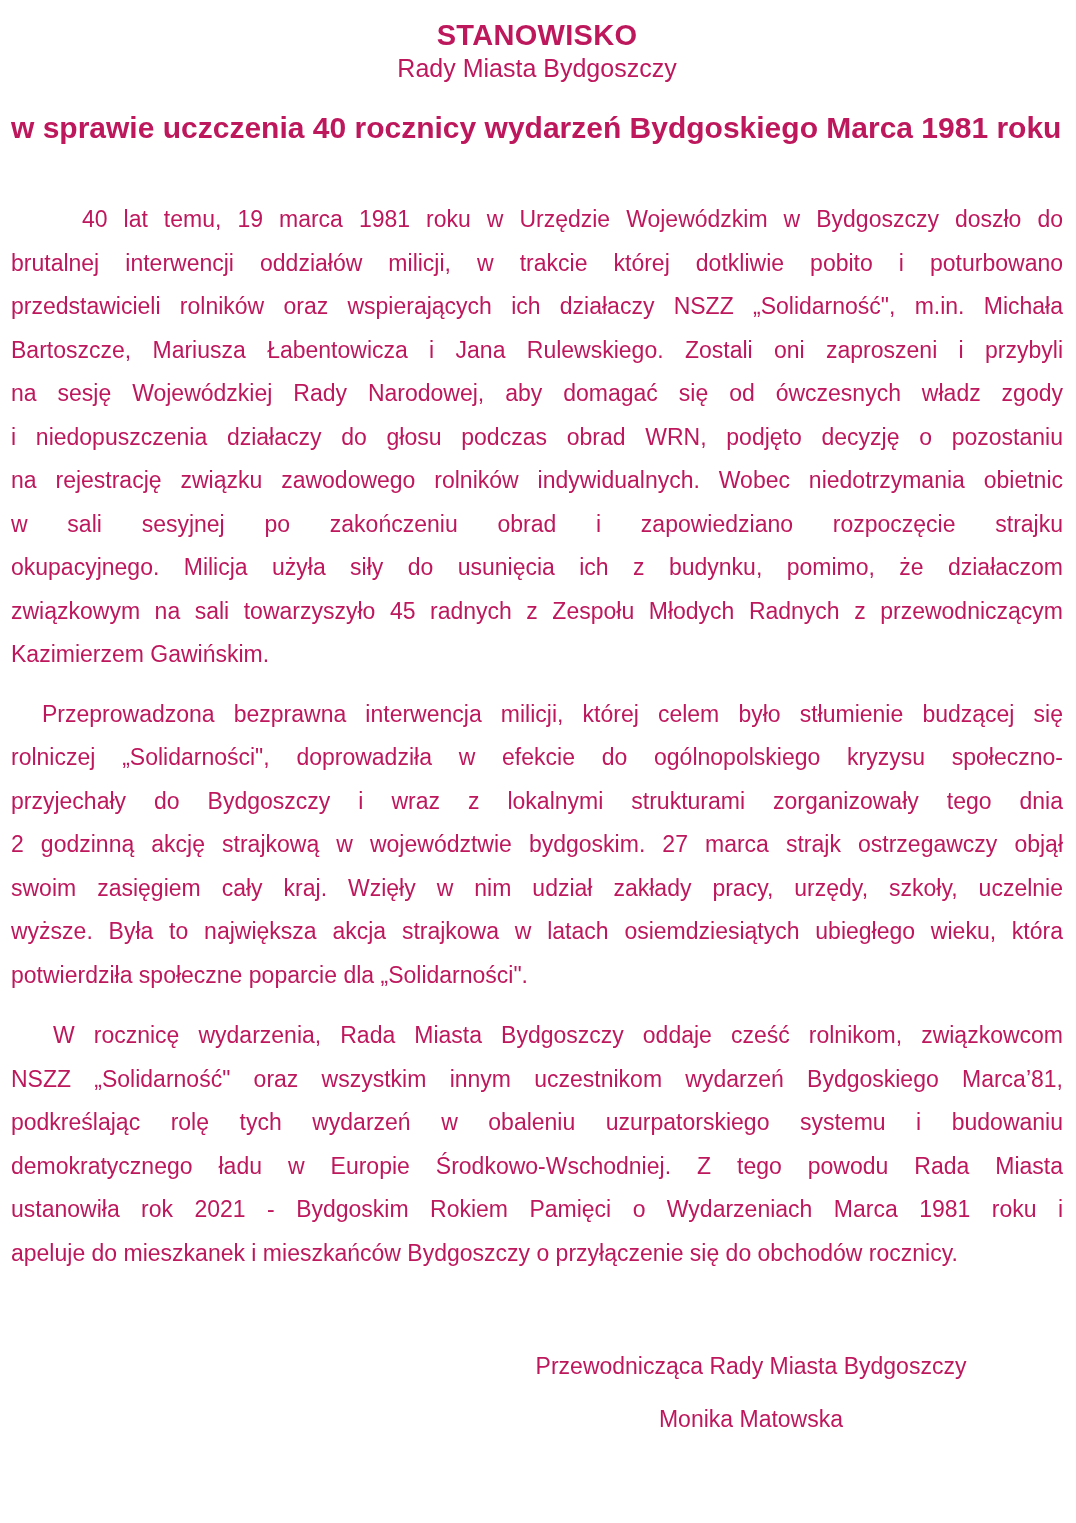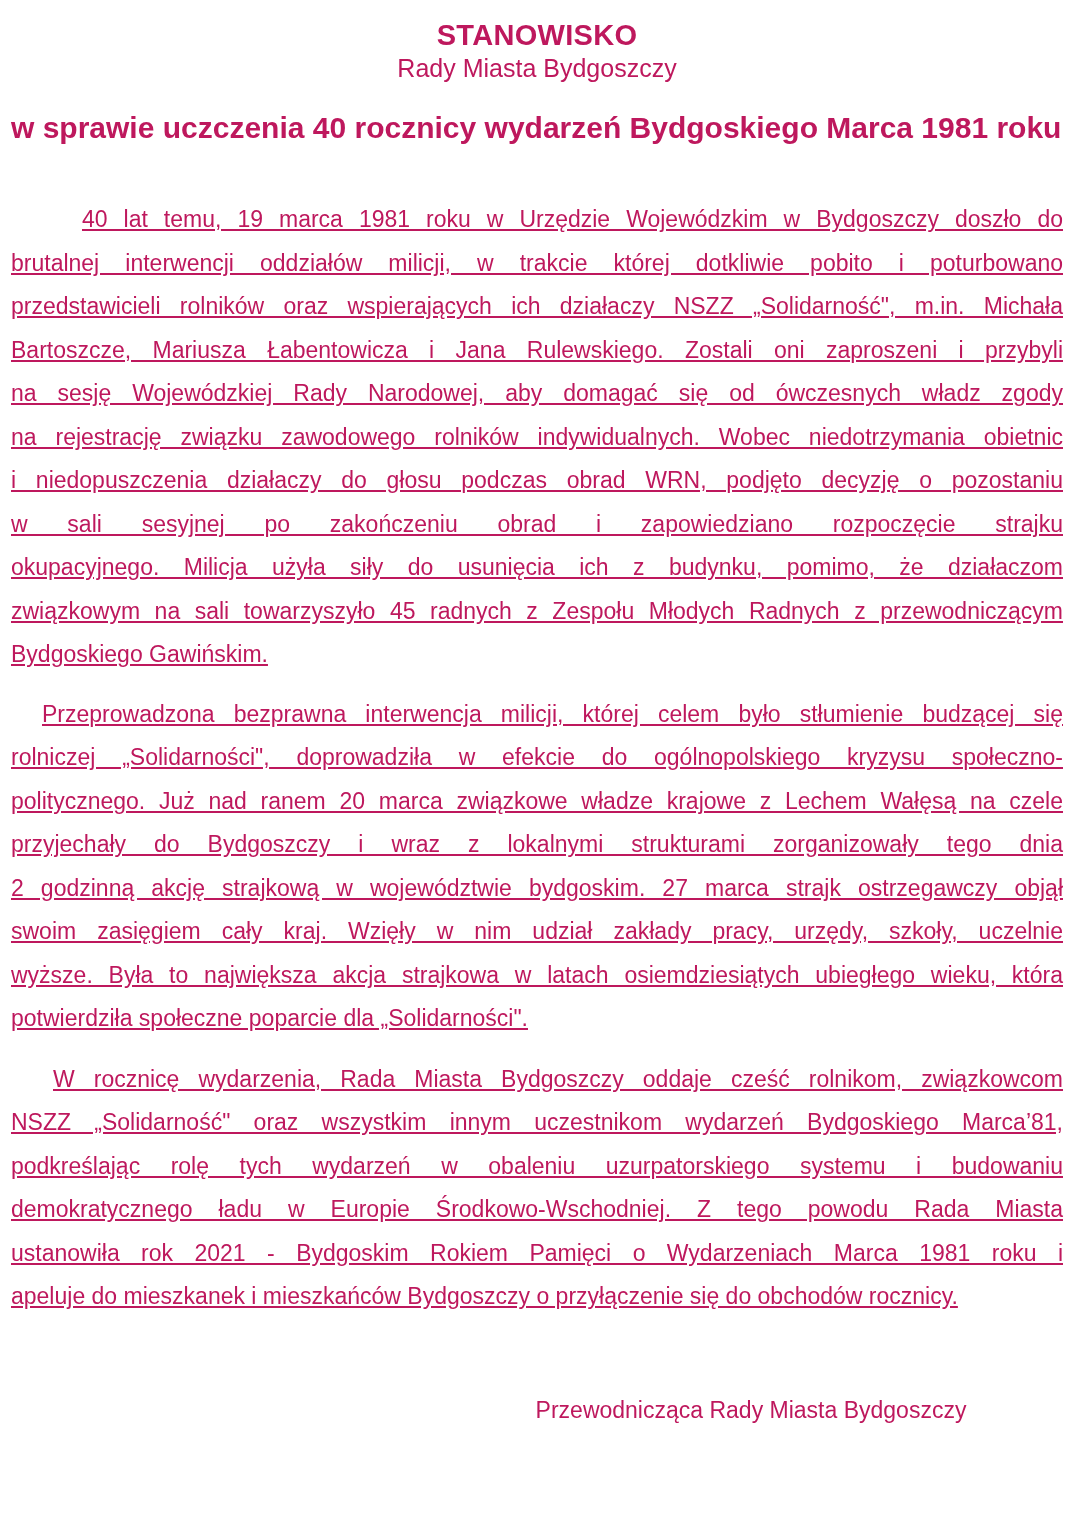--- a/index.html
+++ b/index.html
@@ -39,21 +39,20 @@
   .body-text { font-size: 23px; }
   .para { margin: 0; }
   .p1 { margin-top: 53px; }
   .p2 { margin-top: 16px; }
   .p3 { margin-top: 17px; }
   .line {
     line-height: 43.5px;
     text-align: justify;
     text-align-last: justify;
     white-space: normal;
-    text-decoration: underline;
   }
   .line.last {
     text-align: left;
     text-align-last: auto;
   }
   .p1 .line.first { text-indent: 71px; }
   .p2 .line.first { text-indent: 31px; }
   .p3 .line.first { text-indent: 42px; }
   .signature {
     margin: 70px 0 0 440px;
@@ -74,47 +73,47 @@
   <h3 class="subject">w sprawie uczczenia 40 rocznicy wydarzeń Bydgoskiego Marca 1981 roku</h3>
 
   <div class="body-text">
 
     <div class="para p1">
       <div class="line first">40 lat temu, 19 marca 1981 roku w Urzędzie Wojewódzkim w Bydgoszczy doszło do</div>
       <div class="line">brutalnej interwencji oddziałów milicji, w trakcie której dotkliwie pobito i poturbowano</div>
       <div class="line">przedstawicieli rolników oraz wspierających ich działaczy NSZZ „Solidarność", m.in. Michała</div>
       <div class="line">Bartoszcze, Mariusza Łabentowicza i Jana Rulewskiego. Zostali oni zaproszeni i przybyli</div>
       <div class="line">na sesję Wojewódzkiej Rady Narodowej, aby domagać się od ówczesnych władz zgody</div>
+      <div class="line">i niedopuszczenia działaczy do głosu podczas obrad&nbsp;WRN,&nbsp;podjęto decyzję o pozostaniu</div>
       <div class="line">na rejestrację związku zawodowego rolników indywidualnych. Wobec niedotrzymania obietnic</div>
-      <div class="line">i niedopuszczenia działaczy do głosu podczas obrad&nbsp;WRN,&nbsp;podjęto decyzję o pozostaniu</div>
       <div class="line">w sali sesyjnej po zakończeniu obrad i zapowiedziano rozpoczęcie strajku</div>
       <div class="line">okupacyjnego.&nbsp;Milicja&nbsp;użyła siły do usunięcia&nbsp;ich z&nbsp;budynku, pomimo, że działaczom</div>
       <div class="line">związkowym na sali towarzyszyło 45 radnych z Zespołu Młodych Radnych z przewodniczącym</div>
-      <div class="line last">Bydgoskiego Gawińskim.</div>
+      <div class="line last">Kazimierzem Gawińskim.</div>
     </div>
 
     <div class="para p2">
       <div class="line first">Przeprowadzona bezprawna interwencja milicji, której celem było stłumienie budzącej się</div>
       <div class="line">rolniczej „Solidarności", doprowadziła w efekcie do ogólnopolskiego kryzysu społeczno-</div>
-      <div class="line">politycznego. Już nad ranem 20 marca związkowe władze krajowe z Lechem Wałęsą na czele</div>
       <div class="line">przyjechały do Bydgoszczy&nbsp;i&nbsp;wraz&nbsp;z lokalnymi strukturami zorganizowały tego dnia</div>
       <div class="line">2&nbsp;godzinną akcję&nbsp;strajkową&nbsp;w województwie bydgoskim. 27 marca strajk ostrzegawczy objął</div>
       <div class="line">swoim zasięgiem cały kraj.&nbsp;Wzięły w nim udział zakłady pracy, urzędy,&nbsp;szkoły, uczelnie</div>
       <div class="line">wyższe. Była to największa akcja strajkowa w latach osiemdziesiątych ubiegłego wieku, która</div>
       <div class="line last">potwierdziła społeczne poparcie dla „Solidarności".</div>
     </div>
 
     <div class="para p3">
       <div class="line first">W rocznicę wydarzenia,&nbsp;Rada Miasta Bydgoszczy oddaje cześć rolnikom, związkowcom</div>
       <div class="line">NSZZ „Solidarność" oraz wszystkim innym uczestnikom wydarzeń Bydgoskiego&nbsp;Marca’81,</div>
       <div class="line">podkreślając&nbsp;rolę tych wydarzeń&nbsp;w obaleniu uzurpatorskiego systemu i budowaniu</div>
       <div class="line">demokratycznego ładu w Europie Środkowo-Wschodniej. Z tego powodu Rada Miasta</div>
       <div class="line">ustanowiła rok 2021 - Bydgoskim Rokiem Pamięci o Wydarzeniach Marca 1981 roku&nbsp;i</div>
       <div class="line last">apeluje do mieszkanek i mieszkańców Bydgoszczy o przyłączenie się do obchodów rocznicy.</div>
     </div>
 
   </div>
 
   <div class="signature">
     <div class="sig-role">Przewodnicząca Rady Miasta Bydgoszczy</div>
+    <div class="sig-name">Monika Matowska</div>
   </div>
 
 </div>
 
 </body></html>

